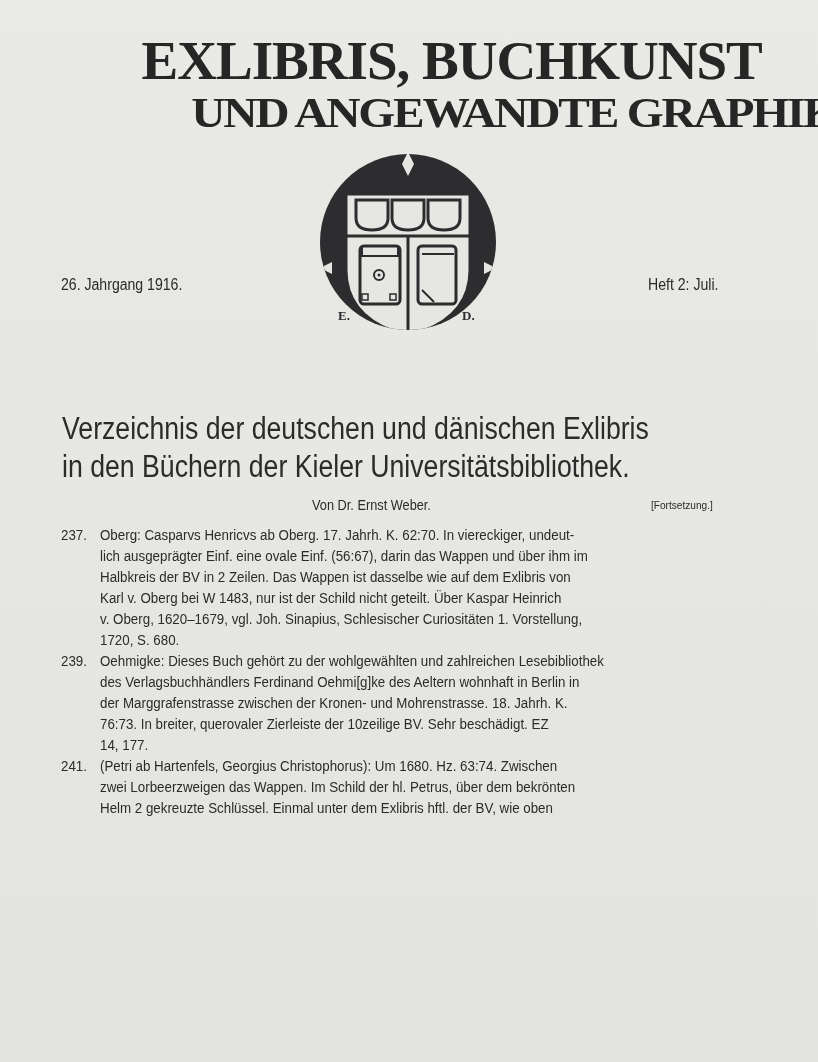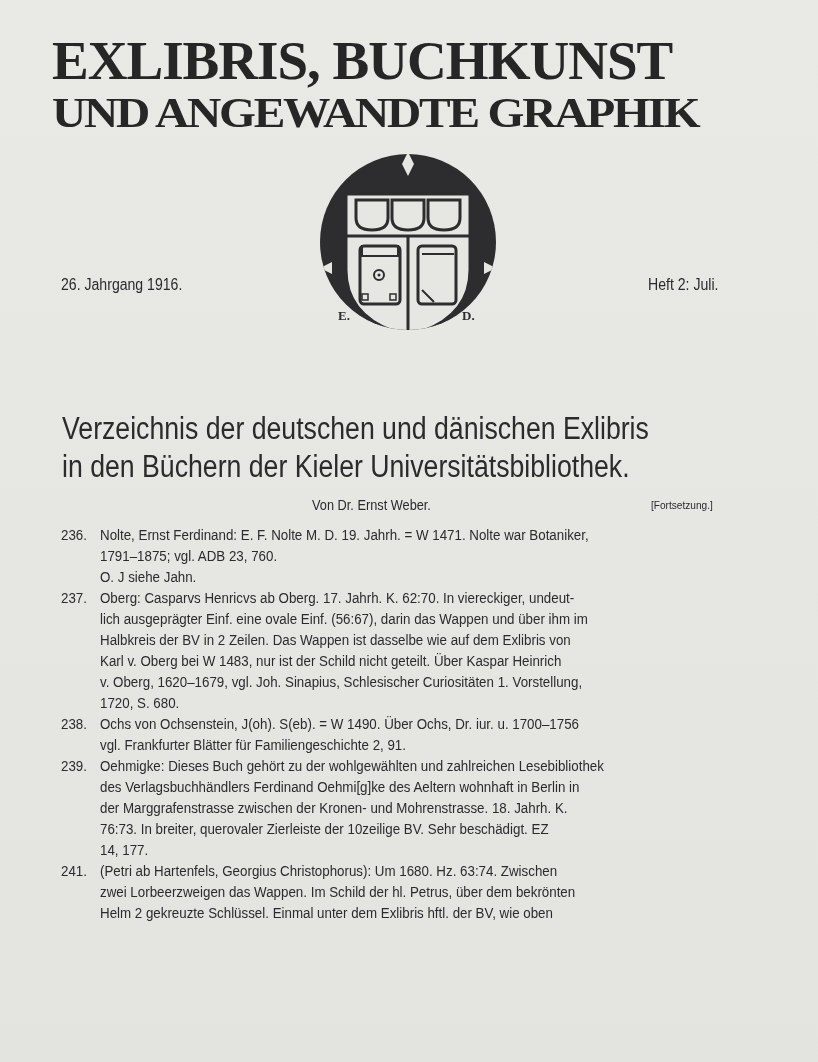--- a/index.html
+++ b/index.html
@@ -5,21 +5,21 @@
   html, body { margin: 0; padding: 0; }
   body {
     width: 818px; height: 1062px; overflow: hidden;
     background: #e6e6e3;
     color: #2a2a2a;
     font-family: "Liberation Serif", "DejaVu Serif", serif;
     position: relative;
   }
   .page { position: absolute; inset: 0; background: linear-gradient(180deg,#e9e9e6 0%,#e3e3e0 100%); }
 
-  .masthead { position: absolute; left: 52px; top: 34px; width: 690px; }
+  .masthead { position: absolute; left: 58px; top: 34px; width: 690px; text-align: right; }
   .mast-line {
     font-family: "Liberation Serif", serif;
     font-weight: bold;
     color: #262626;
     white-space: nowrap;
     line-height: 1;
     letter-spacing: -1px;
   }
   .mast-line.l1 { font-size: 54px; transform: scaleX(1.02); transform-origin: left; }
   .mast-line.l2 { font-size: 42px; margin-top: 4px; transform: scaleX(1.13); transform-origin: left; letter-spacing: -2px;}
@@ -103,38 +103,27 @@
   <div class="article-title">
     <div>Verzeichnis der deutschen und dänischen Exlibris</div>
     <div>in den Büchern der Kieler Universitätsbibliothek.</div>
   </div>
 
   <div class="byline author">Von Dr. Ernst Weber.</div>
   <div class="byline cont">[Fortsetzung.]</div>
 
   <div class="entries" id="entries">
       <div class="entry">
-        <span class="num">236.</span>
-        <span class="line">Nolte, Ernst Ferdinand: E. F. Nolte M. D.  19. Jahrh. = W 1471.  Nolte war Botaniker,</span>
-        <span class="line">1791–1875; vgl. ADB 23, 760.</span>
-        <span class="line">O. J siehe Jahn.</span>
-      </div>
-      <div class="entry">
         <span class="num">237.</span>
         <span class="line">Oberg: Casparvs Henricvs ab Oberg.  17. Jahrh.  K.  62:70.  In viereckiger, undeut-</span>
         <span class="line">lich ausgeprägter Einf. eine ovale Einf. (56:67), darin das Wappen und über ihm im</span>
         <span class="line">Halbkreis der BV in 2 Zeilen.  Das Wappen ist dasselbe wie auf dem Exlibris von</span>
         <span class="line">Karl v. Oberg bei W 1483, nur ist der Schild nicht geteilt.  Über Kaspar Heinrich</span>
         <span class="line">v. Oberg, 1620–1679, vgl. Joh. Sinapius, Schlesischer Curiositäten 1. Vorstellung,</span>
         <span class="line">1720, S. 680.</span>
-      </div>
-      <div class="entry">
-        <span class="num">238.</span>
-        <span class="line">Ochs von Ochsenstein, J(oh). S(eb). = W 1490.  Über Ochs, Dr. iur. u. 1700–1756</span>
-        <span class="line">vgl. Frankfurter Blätter für Familiengeschichte 2, 91.</span>
       </div>
       <div class="entry">
         <span class="num">239.</span>
         <span class="line">Oehmigke: Dieses Buch gehört zu der wohlgewählten und zahlreichen Lesebibliothek</span>
         <span class="line">des Verlagsbuchhändlers Ferdinand Oehmi[g]ke des Aeltern wohnhaft in Berlin in</span>
         <span class="line">der Marggrafenstrasse zwischen der Kronen- und Mohrenstrasse.  18. Jahrh.  K.</span>
         <span class="line">76:73.  In breiter, querovaler Zierleiste der 10zeilige BV.  Sehr beschädigt.  EZ</span>
         <span class="line">14, 177.</span>
       </div>
       <div class="entry">

